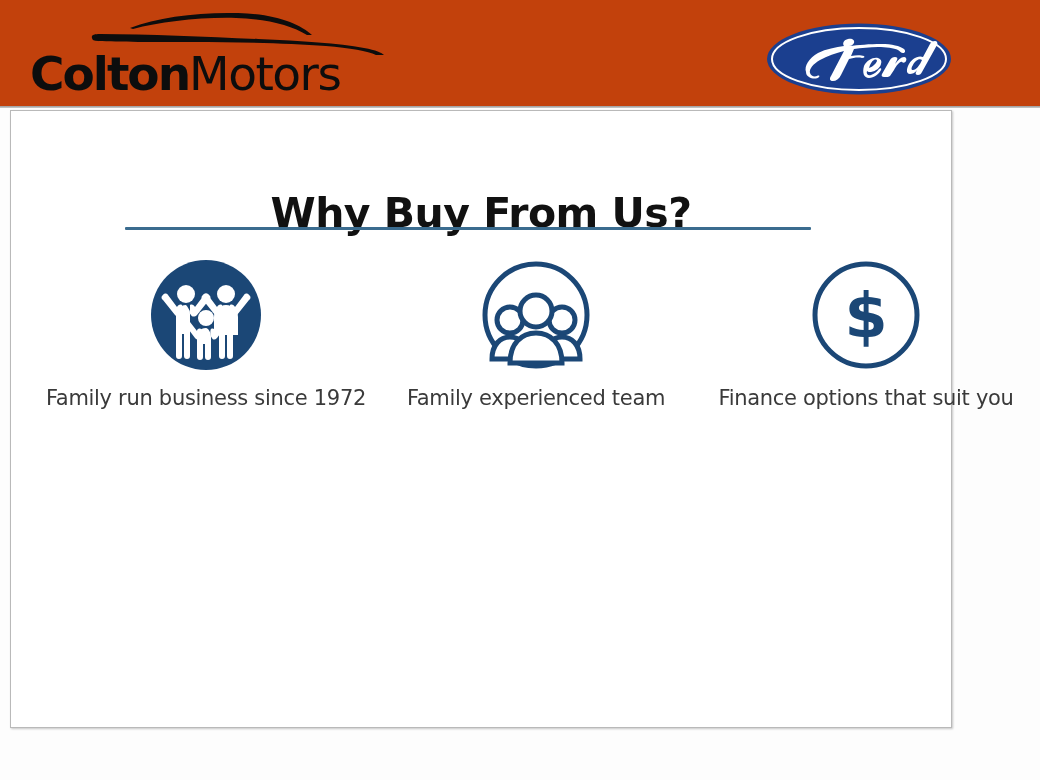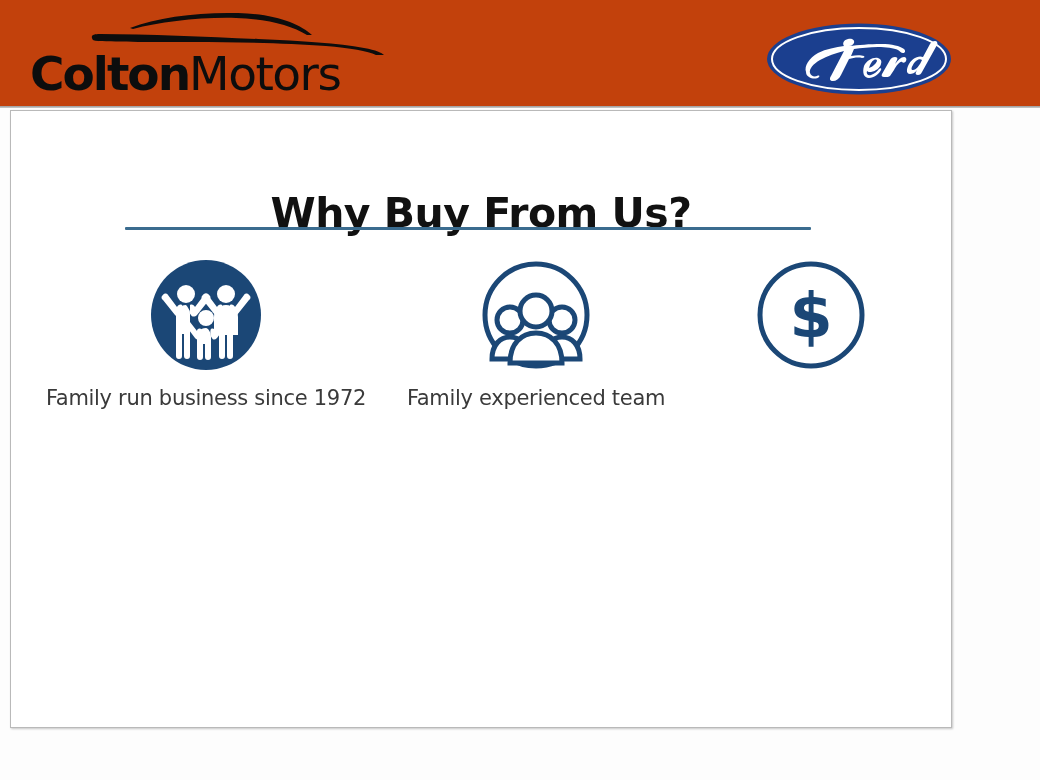--- a/index.html
+++ b/index.html
@@ -228,16 +228,17 @@
       <div class="benefit-caption">Family experienced team</div>
     </div>
 
     <div class="benefit-cell">
       <div class="benefit-icon">
         <svg viewBox="0 0 112 112" width="112" height="112">
           <circle cx="56" cy="56" r="51" fill="none" stroke="#1b4776" stroke-width="5"></circle>
           <text x="56" y="56" text-anchor="middle" dominant-baseline="central" font-family="DejaVu Sans, sans-serif" font-size="62" font-weight="700" fill="#1b4776">$</text>
         </svg>
       </div>
+      <div class="benefit-caption">Finance options that suit you</div>
     </div>
 
   </div>
 </div>
 
 </body></html>

